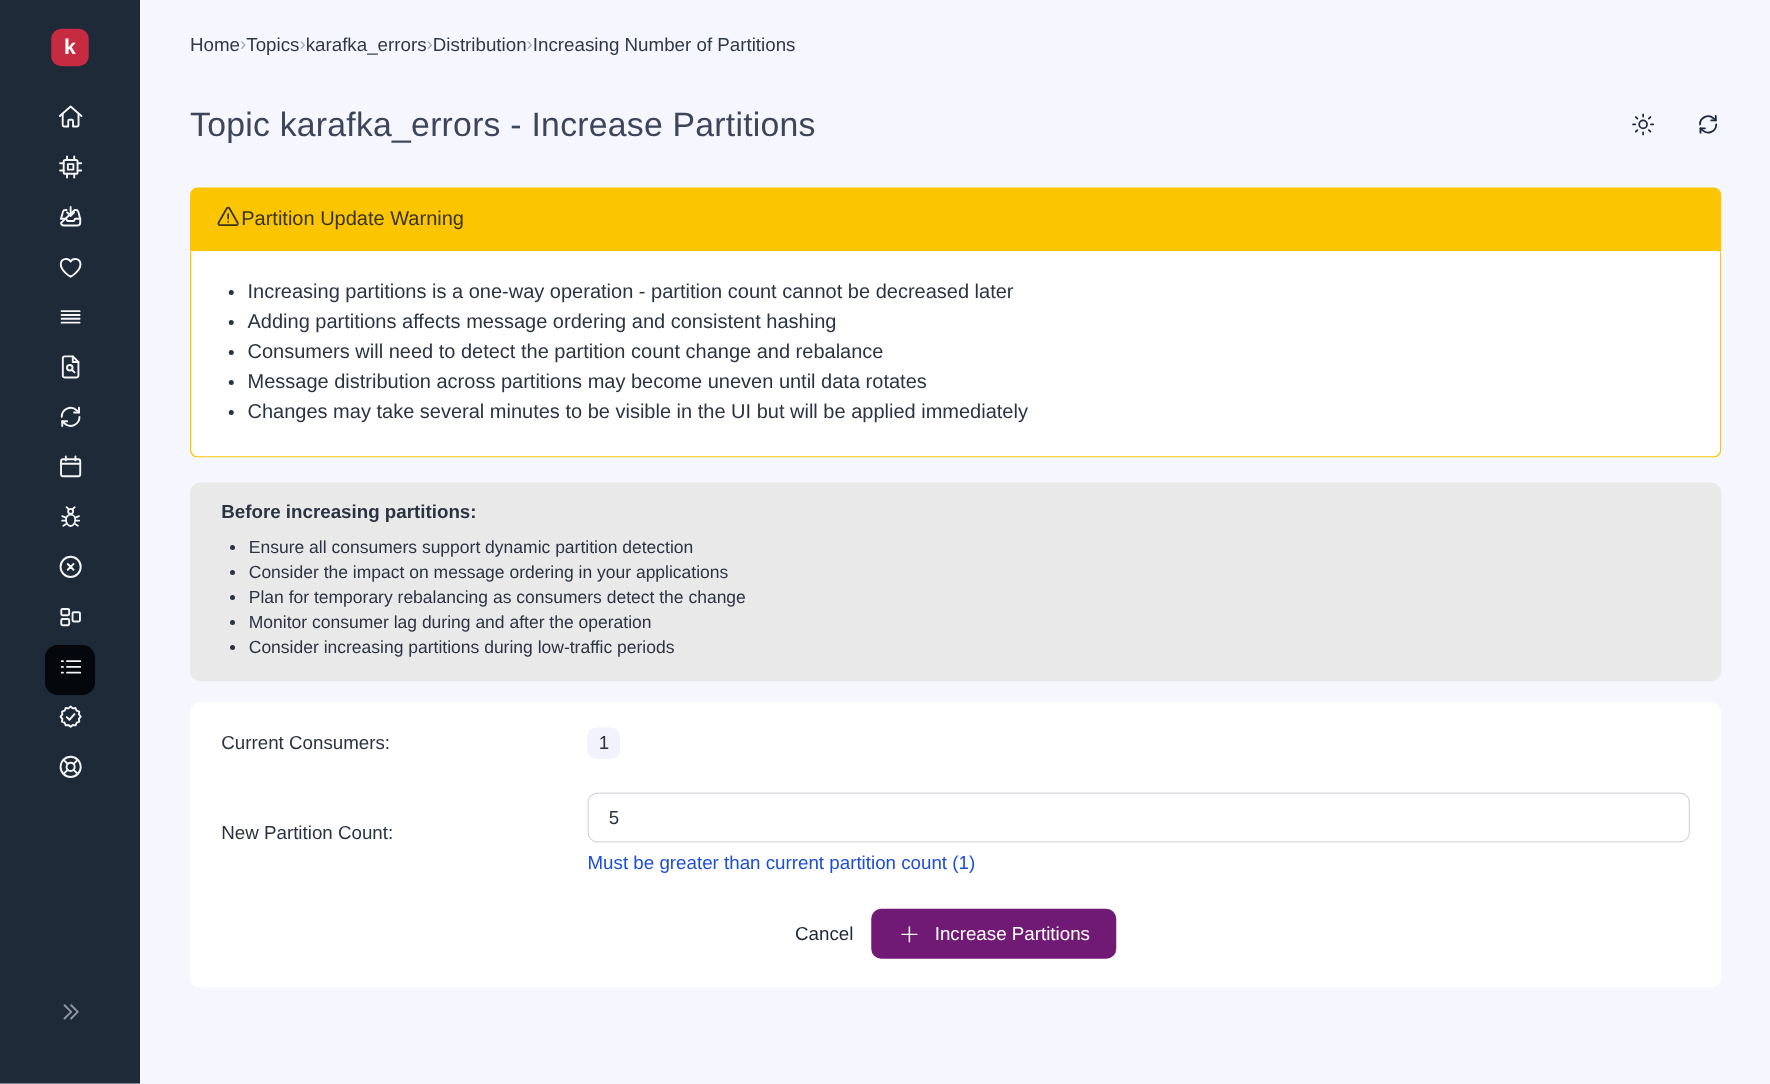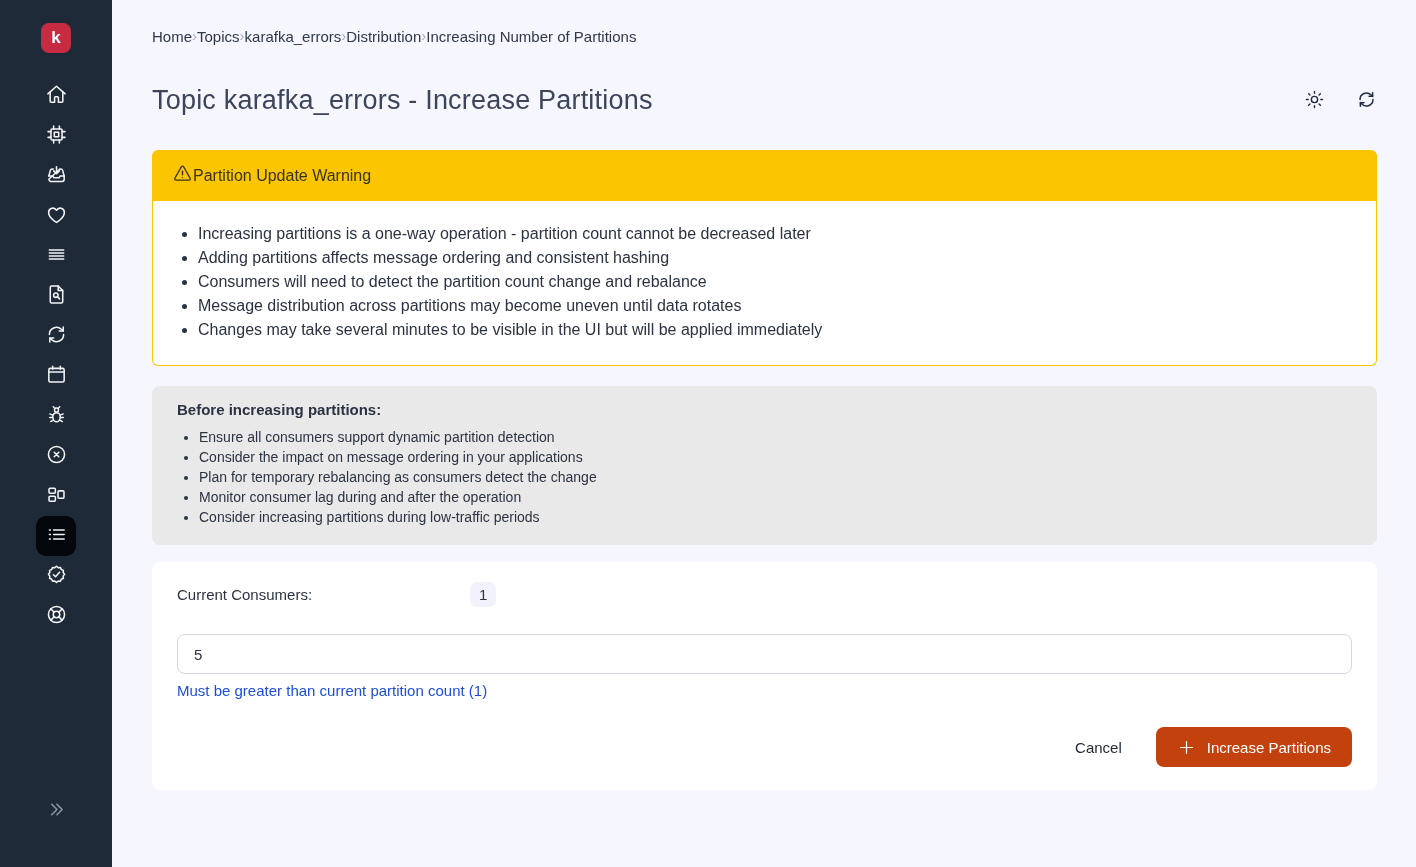--- a/index.html
+++ b/index.html
@@ -82,27 +82,27 @@
   }
   .row-spacing { margin-top: 27px; }
   .input-wrap { flex: 1; }
   .input-field {
     width: 100%; height: 40px; border: 1px solid #d4d7df; border-radius: 8px;
     padding: 0 16px; font-size: 15px; color: #2b3342; background: #fff;
     font-family: "Liberation Sans", sans-serif; outline: none;
   }
   .helper { margin-top: 8px; font-size: 15px; color: #1d4ed8; }
 
-  .actions-row { margin-top: 28px; display: flex; justify-content: flex-end; align-items: center; gap: 34px; }
+  .actions-row { margin-top: 28px; display: flex; justify-content: center; align-items: center; gap: 14px; }
   .cancel-btn {
     background: none; border: none; font-size: 15px; color: #1f2734;
     cursor: pointer; font-family: "Liberation Sans", sans-serif; padding: 0;
   }
   .submit-btn {
-    height: 40px; padding: 0 21px; background: #c2410c; color: #fff;
+    height: 40px; padding: 0 21px; background: #701a75; color: #fff;
     border: none; border-radius: 8px; font-size: 15px; font-weight: 500;
     display: flex; align-items: center; gap: 11px; cursor: pointer;
     font-family: "Liberation Sans", sans-serif;
   }
   .submit-btn svg { width: 19px; height: 19px; }
 </style>
 </head>
 <body>
 
 <aside class="sidebar">
@@ -278,20 +278,21 @@
     </ul>
   </section>
 
   <section class="form-card">
     <div class="form-row">
       <div class="form-label">Current Consumers:</div>
       <span class="badge">1</span>
     </div>
 
     <div class="form-row row-spacing">
+      <div class="form-label">New Partition Count:</div>
       <div class="input-wrap">
         <input class="input-field" type="text" value="5" style="">
         <div class="helper">Must be greater than current partition count (1)</div>
       </div>
     </div>
 
     <div class="actions-row">
       <button class="cancel-btn">Cancel</button>
       <button class="submit-btn">
         <span style="display:flex">

